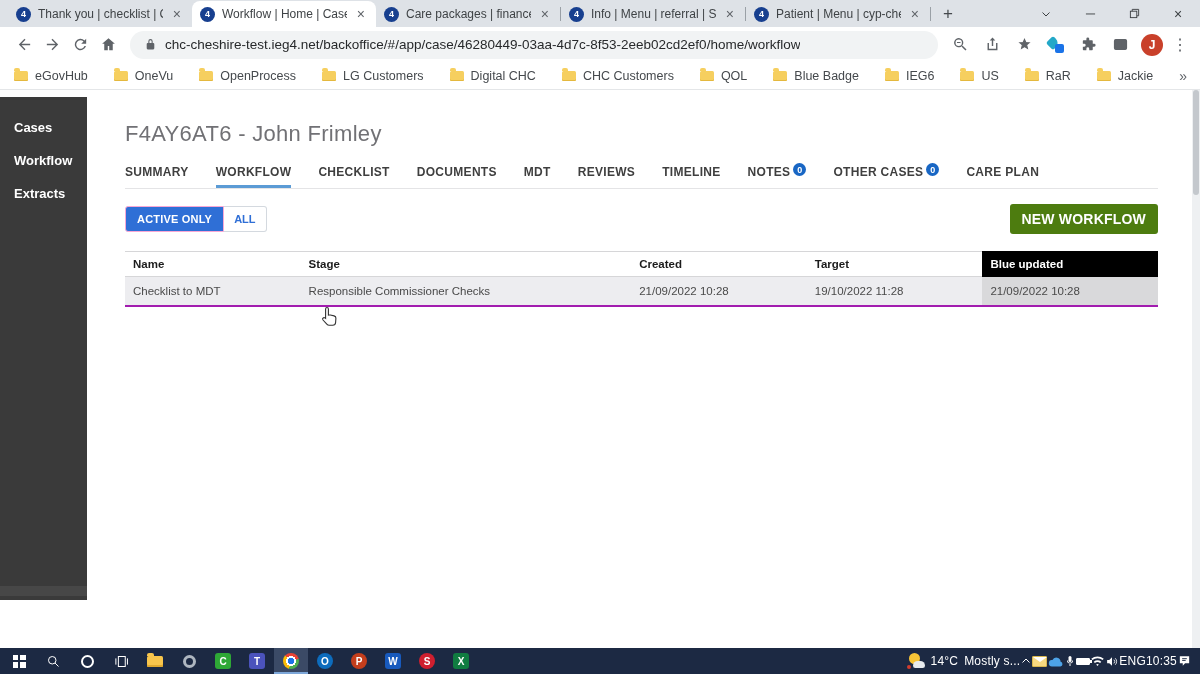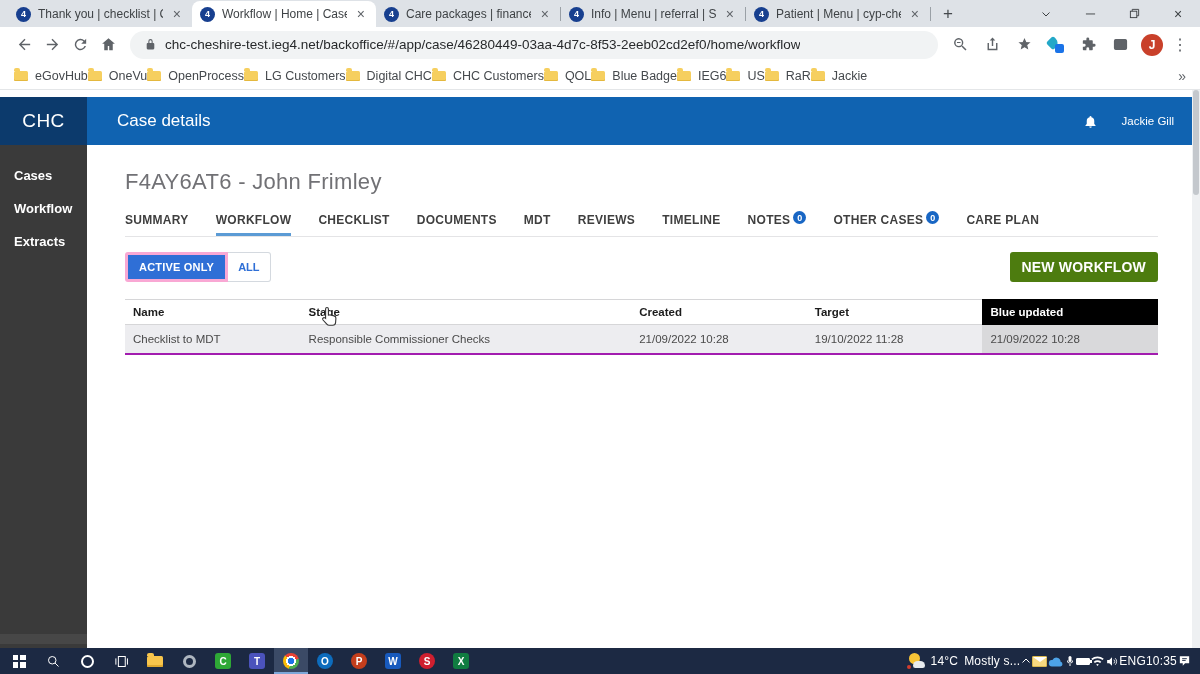--- a/index.html
+++ b/index.html
@@ -26,21 +26,21 @@
   .urlbar svg { width:13px; height:13px; fill:#5f6368; flex:none; }
   .url-text { font-size:13.5px; color:#27292b; white-space:nowrap; overflow:hidden; }
   .tb-right { display:flex; align-items:center; gap:4px; }
   .ext-color { width:16px; height:16px; position:relative; }
   .ext-color .pen { position:absolute; left:0; top:1px; width:10px; height:10px; background:#23a8c8; transform:rotate(45deg); border-radius:2px 6px 2px 2px; }
   .ext-color .blk { position:absolute; right:0; bottom:0; width:9px; height:9px; background:#1a73e8; border-radius:2px; }
   .avatar { width:22px; height:22px; border-radius:50%; background:#c9402a; color:#fff; font-size:12px; font-weight:bold; display:flex; align-items:center; justify-content:center; margin:0 3px; }
   .kebab { font-size:16px; color:#5f6368; width:20px; text-align:center; }
 
   
-  .bookmarks { height:28px; background:#fff; border-bottom:1px solid #e4e6e8; display:flex; align-items:center; padding:0 14px; font-size:12.5px; color:#45494d; }
+  .bookmarks { height:28px; background:#fff; border-bottom:1px solid #e4e6e8; display:flex; align-items:center; padding:0 14px; gap:26px; font-size:12.5px; color:#45494d; }
   .bm { display:flex; align-items:center; gap:7px; white-space:nowrap; }
   .folder { width:14px; height:10px; background:#f6cf5f; border-radius:1.5px; position:relative; box-shadow:inset 0 -1px 0 #e4b83e; }
   .folder::before { content:""; position:absolute; top:-3px; left:0; width:6px; height:3px; background:#f6cf5f; border-radius:2px 2px 0 0; }
   .bm-right { margin-left:auto; display:flex; align-items:center; gap:14px; }
   .bm-ovf { color:#5f6368; font-size:14px; }
 
   
   .page { position:absolute; top:90px; left:0; width:1200px; height:558px; background:#fff; }
   .page-gap { height:7px; background:#fff; }
   .appheader { height:48px; background:#1063b1; display:flex; align-items:center; }
@@ -57,21 +57,21 @@
   .main { flex:1; background:#fff; padding:24px 42px 0 30px; position:relative;margin-left:8px; }
   .case-title { font-size:22px; color:#717175; font-weight:400; letter-spacing:.3px; }
 
   .navtabs { display:flex; gap:27px; margin-top:18px; border-bottom:1px solid #e4e4e6; }
   .ntab { font-size:12px; font-weight:600; color:#3f3f3f; letter-spacing:.3px; padding-bottom:9px; cursor:pointer; display:flex; align-items:flex-start; gap:3px; }
   .ntab.active { border-bottom:3px solid #5b9bd5; padding-bottom:6px; }
   .badge { min-width:13px; height:13px; background:#1866c4; color:#fff; border-radius:50%; font-size:9px; font-weight:bold; display:flex; align-items:center; justify-content:center; position:relative; top:-2px; }
 
   .controls-row { margin-top:15px; display:flex; align-items:center; justify-content:space-between; }
   .seg { display:inline-flex; }
-  .seg-on { background:#2f6fd6; color:#fff; border:3px solid #f9a8d4; border-radius:3px 0 0 3px; font-weight:bold; font-size:11px; padding:6px 11px; letter-spacing:.2px; cursor:pointer; font-family:inherit; }
+  .seg-on { background:#2f6fd6; color:#fff; border:1px solid #f9a8d4; border-radius:3px 0 0 3px; font-weight:bold; font-size:11px; padding:6px 11px; letter-spacing:.2px; cursor:pointer; font-family:inherit; }
   .seg-off { background:#fff; color:#2f6fd6; border:1px solid #d4d9df; border-left:none; border-radius:0 3px 3px 0; font-weight:bold; font-size:11px; padding:6px 10px; cursor:pointer; font-family:inherit; }
   .new-wf { background:#4d7c0f; color:#fff; border:none; border-radius:3px; font-weight:bold; font-size:14px; padding:7px 12px; letter-spacing:.2px; cursor:pointer; font-family:inherit; }
 
   .wtable { width:100%; border-collapse:collapse; table-layout:fixed; margin-top:17px; font-size:11.5px; }
   .wtable th { text-align:left; color:#1c1c1c; font-weight:bold; padding:6px 8px; border-top:1px solid #d6d6d8; border-bottom:1px solid #d6d6d8; }
   .wtable th.blackcol { background:#000; color:#fff; border-top:1px solid #000; border-bottom:1px solid #000; }
   .wtable td { background:#ededf0; color:#4a4a4a; padding:8px 8px; border-bottom:2px solid #a21caf; }
   .wtable td.lastcol { background:#d9d9db; }
   .col-name { width:17%; } .col-stage { width:32%; } .col-created { width:17%; } .col-target { width:17%; } .col-updated { width:17%; }
 
@@ -280,32 +280,20 @@
       </span>
     <span class="bm-right">
       <span class="bm-ovf">»</span>
 
     </span>
   </div>
 
   <div class="page">
     <div class="page-gap"></div>
 
-    <div class="appheader">
-      <div class="logo">CHC</div>
-      <div class="htitle">Case details</div>
-      <div class="hdr-right">
-        <span class="bell">
-          <svg viewBox="0 0 24 24">
-              <path d="M12 22a2 2 0 0 0 2-2h-4a2 2 0 0 0 2 2zm6-6v-5a6 6 0 0 0-4.5-5.8V4.5a1.5 1.5 0 0 0-3 0v.7A6 6 0 0 0 6 11v5l-2 2v1h16v-1z"></path>
-            </svg>
-        </span>
-        <span class="huser">Jackie Gill</span>
-      </div>
-    </div>
 
     <div class="pbody">
       <div class="sidebar">
         <div class="side-item">Cases</div>
         <div class="side-item">Workflow</div>
         <div class="side-item">Extracts</div>
         <div class="side-foot"></div>
       </div>
 
       <div class="main">

